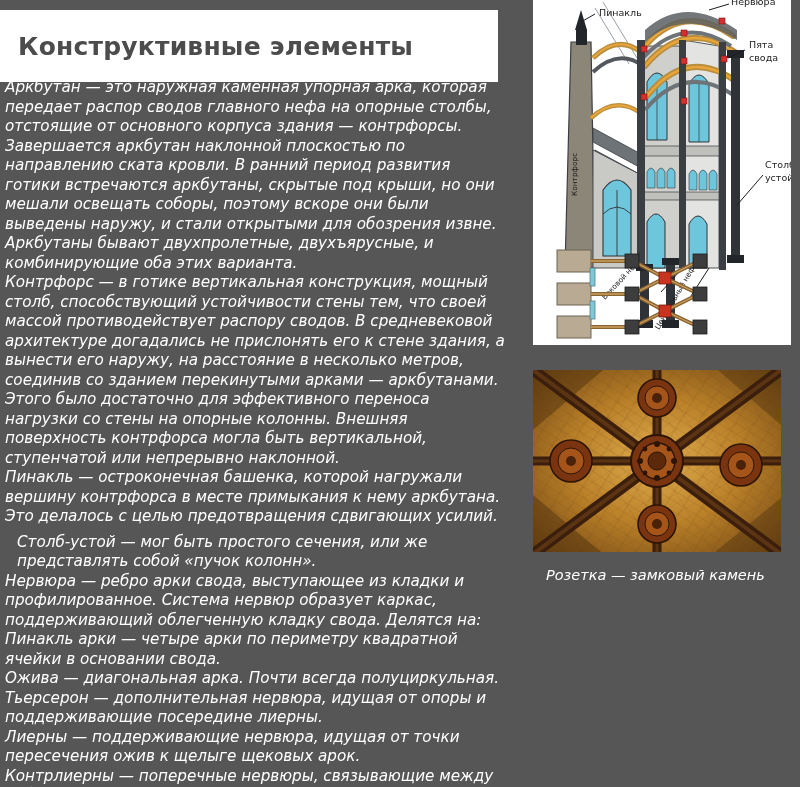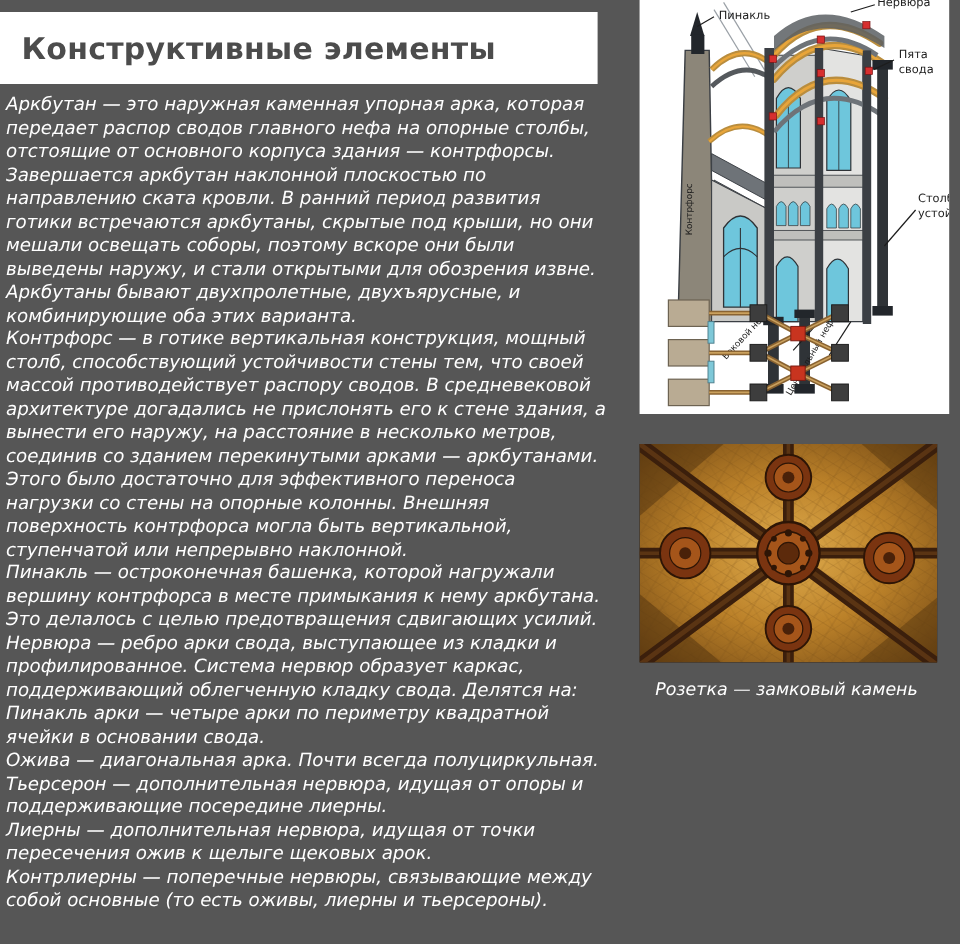--- a/index.html
+++ b/index.html
@@ -4,21 +4,21 @@
 <style>
   html,body{margin:0;padding:0;}
   body{
     width:800px;height:787px;
     background:#565656;
     font-family:"DejaVu Sans","Liberation Sans",sans-serif;
     overflow:hidden;position:relative;
   }
   
   .title-box{
-    position:absolute;left:0;top:10px;width:498px;height:60px;
+    position:absolute;left:0;top:10px;width:498px;height:72px;
     background:#ffffff;box-sizing:border-box;
     display:flex;align-items:center;
   }
   .title-box .title-text{
     color:#4c4c4c;font-size:25px;font-weight:bold;
     letter-spacing:.2px;padding-left:18px;white-space:nowrap;
   }
   
   .body-col{
     position:absolute;left:0;top:78px;width:505px;
@@ -53,25 +53,26 @@
 <body>
 
 <div class="title-box">
   <span class="title-text">Конструктивные элементы</span>
 </div>
 
 <div class="body-col" id="body-col">
     <p>Аркбутан — это наружная каменная упорная арка, которая передает распор сводов главного нефа на опорные столбы, отстоящие от основного корпуса здания — контрфорсы. Завершается аркбутан наклонной плоскостью по направлению ската кровли. В ранний период развития готики встречаются аркбутаны, скрытые под крыши, но они мешали освещать соборы, поэтому вскоре они были выведены наружу, и стали открытыми для обозрения извне. Аркбутаны бывают двухпролетные, двухъярусные, и комбинирующие оба этих варианта.</p>
     <p>Контрфорс — в готике вертикальная конструкция, мощный столб, способствующий устойчивости стены тем, что своей массой противодействует распору сводов. В средневековой архитектуре догадались не прислонять его к стене здания, а вынести его наружу, на расстояние в несколько метров, соединив со зданием перекинутыми арками — аркбутанами. Этого было достаточно для эффективного переноса нагрузки со стены на опорные колонны. Внешняя поверхность контрфорса могла быть вертикальной, ступенчатой или непрерывно наклонной.</p>
     <p>Пинакль — остроконечная башенка, которой нагружали вершину контрфорса в месте примыкания к нему аркбутана. Это делалось с целью предотвращения сдвигающих усилий.</p>
+    <p class="indent gap">Столб-устой — мог быть простого сечения, или же представлять собой «пучок колонн».</p>
     <p>Нервюра — ребро арки свода, выступающее из кладки и профилированное. Система нервюр образует каркас, поддерживающий облегченную кладку свода. Делятся на:</p>
     <p>Пинакль арки — четыре арки по периметру квадратной ячейки в основании свода.</p>
     <p>Ожива — диагональная арка. Почти всегда полуциркульная.</p>
     <p>Тьерсерон — дополнительная нервюра, идущая от опоры и поддерживающие посередине лиерны.</p>
-    <p>Лиерны — дополнительная нервюра, идущая от точки пересечения ожив к щелыге щековых арок.</p>
+    <p>Лиерны — поддерживающие нервюра, идущая от точки пересечения ожив к щелыге щековых арок.</p>
     <p>Контрлиерны — поперечные нервюры, связывающие между собой основные (то есть оживы, лиерны и тьерсероны).</p>
   </div>
 
 <div class="diagram-panel">
   <svg width="258" height="345" viewBox="0 0 258 345" xmlns="http://www.w3.org/2000/svg">
     <rect x="0" y="0" width="258" height="345" fill="#ffffff"></rect>
 
     <g>
 
       <polygon points="38,42 58,42 62,268 32,268" fill="#8c8679" stroke="#3b3f44" stroke-width="1.2"></polygon>

